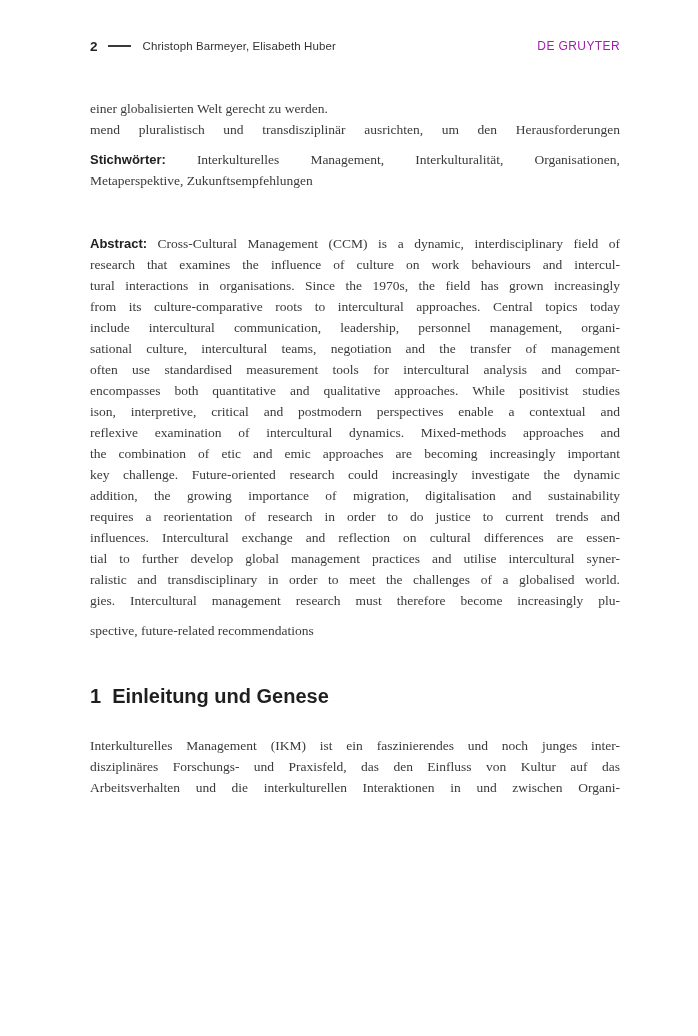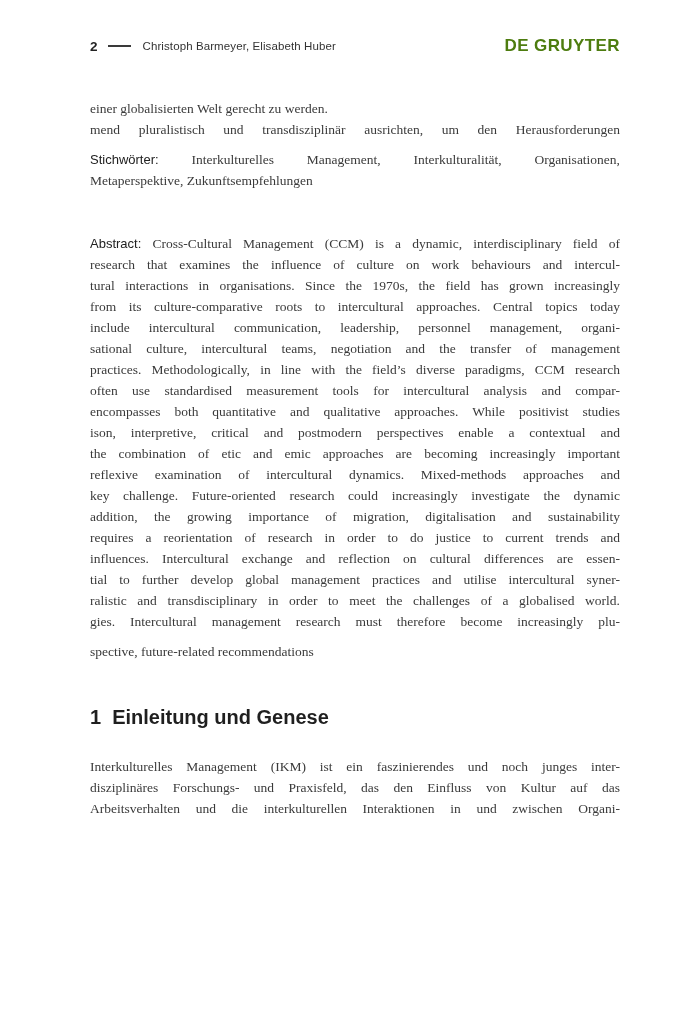--- a/index.html
+++ b/index.html
@@ -26,33 +26,33 @@
   .header-left { display: flex; align-items: center; }
   .page-num { font-weight: bold; font-size: 13.5px; color: #222222; }
   .rule {
     display: inline-block;
     width: 23px;
     height: 2.5px;
     background: #3a3a3a;
     margin: 0 12px 0 10px;
   }
   .authors { font-size: 11.5px; color: #333333; letter-spacing: 0.1px; }
-  .publisher { font-weight: bold; font-size: 17px; letter-spacing: 0.4px; color: #4d7c0f; }
+  .publisher { font-weight: normal; font-size: 12px; letter-spacing: 0.4px; color: #a21caf; }
 
   
   .para { font-size: 13.5px; }
   .line {
     line-height: 21px;
     text-align: justify;
     text-align-last: justify;
   }
   .line-left { text-align-last: left; }
   .label {
     font-family: "Liberation Sans", sans-serif;
-    font-weight: normal;
+    font-weight: bold;
     color: #212121;
     font-size: 13px;
   }
   .intro    { margin-top: 44px; }
   .stich    { margin-top: 9px; }
   .abstract { margin-top: 42px; }
   .keywords { margin-top: 9px; }
 
   .heading {
     margin-top: 42px;
@@ -93,26 +93,25 @@
     </div>
 
     <div class="para abstract">
       <div class="line"><b class="label">Abstract:</b><span> Cross-Cultural Management (CCM) is a dynamic, interdisciplinary field of</span></div>
       <div>
           <div class="line">research that examines the influence of culture on work behaviours and intercul-</div>
           <div class="line">tural interactions in organisations. Since the 1970s, the field has grown increasingly</div>
           <div class="line">from its culture-comparative roots to intercultural approaches. Central topics today</div>
           <div class="line">include intercultural communication, leadership, personnel management, organi-</div>
           <div class="line">sational culture, intercultural teams, negotiation and the transfer of management</div>
-          <div class="line">practices. Methodologically, in line with the field’s diverse paradigms, CCM research</div>
           <div class="line">often use standardised measurement tools for intercultural analysis and compar-</div>
           <div class="line">encompasses both quantitative and qualitative approaches. While positivist studies</div>
           <div class="line">ison, interpretive, critical and postmodern perspectives enable a contextual and</div>
+          <div class="line">reflexive examination of intercultural dynamics. Mixed-methods approaches and</div>
           <div class="line">the combination of etic and emic approaches are becoming increasingly important</div>
-          <div class="line">reflexive examination of intercultural dynamics. Mixed-methods approaches and</div>
           <div class="line">key challenge. Future-oriented research could increasingly investigate the dynamic</div>
           <div class="line">addition, the growing importance of migration, digitalisation and sustainability</div>
           <div class="line">requires a reorientation of research in order to do justice to current trends and</div>
           <div class="line">influences. Intercultural exchange and reflection on cultural differences are essen-</div>
           <div class="line">tial to further develop global management practices and utilise intercultural syner-</div>
           <div class="line">ralistic and transdisciplinary in order to meet the challenges of a globalised world.</div>
           <div class="line">gies. Intercultural management research must therefore become increasingly plu-</div>
         </div>
     </div>
 

